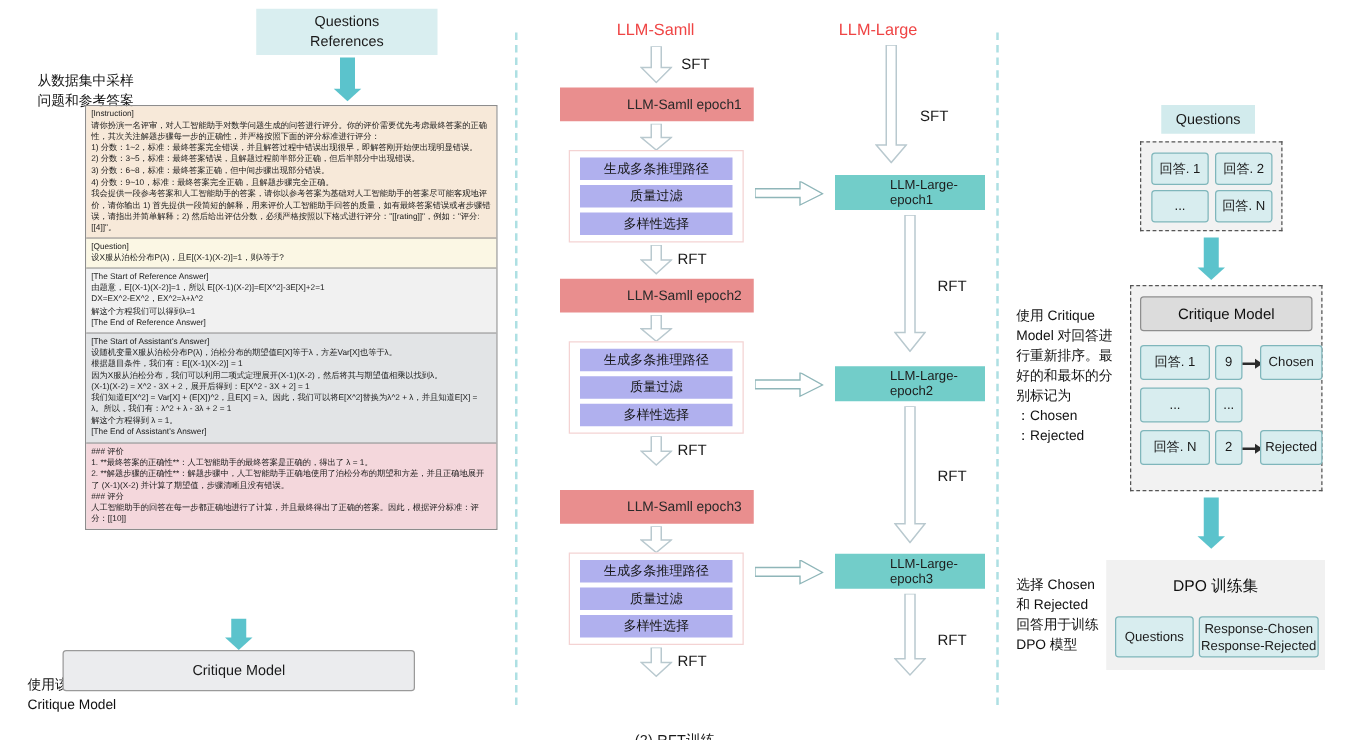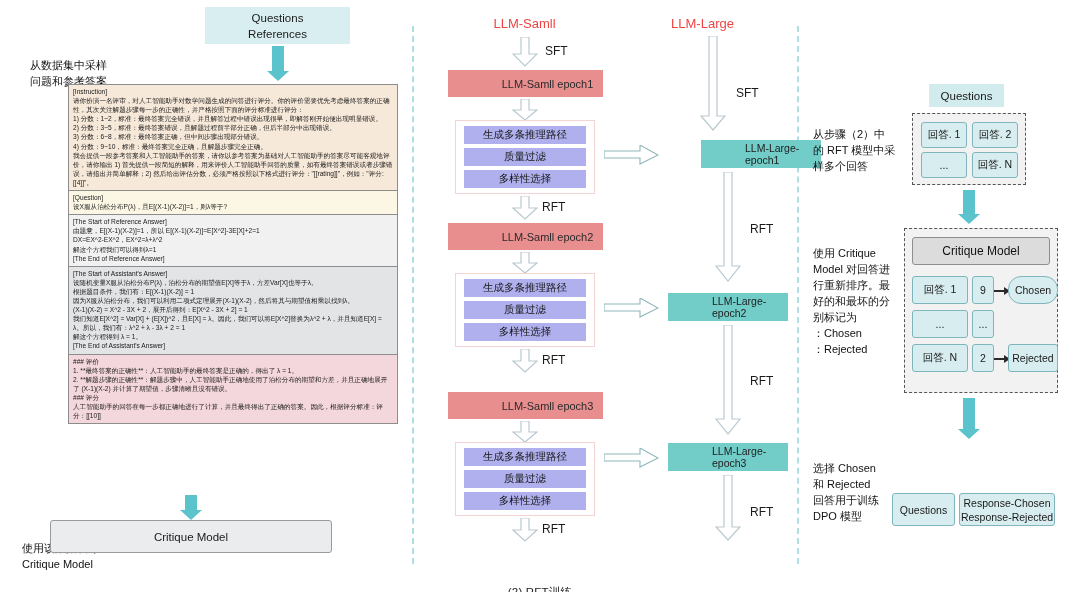--- a/index.html
+++ b/index.html
@@ -284,21 +284,21 @@
 
   <div class="cap" style="left:460px;top:561px;width:160px;margin-top:24px;">(2) RFT训练</div>
 
   <div class="hollow-down" style="left:700px;top:36px;height:95px;">
     <svg viewBox="0 0 26 95" preserveAspectRatio="none">
         <polygon points="9,0 17,0 17,80 25,80 13,94 1,80 9,80" fill="#ffffff" stroke="#b9c9cf" stroke-width="1.2"></polygon>
       </svg>
   </div>
   <div class="lbl" style="left:736px;top:86px;">SFT</div>
 
-  <div class="small-box box-teal" style="left:668px;top:140px;margin-left:33px;">LLM-Large-epoch1</div>
+  <div class="small-box box-teal" style="left:668px;top:140px;">LLM-Large-epoch1</div>
 
   <div class="hollow-right" style="left:604px;top:145px;">
     <svg viewBox="0 0 55 20" preserveAspectRatio="none">
         <polygon points="0,6 36,6 36,0 54,10 36,19 36,13 0,13" fill="#ffffff" stroke="#8fb6b9" stroke-width="1.1"></polygon>
       </svg>
   </div>
 
   <div class="hollow-down" style="left:715px;top:172px;height:110px;">
     <svg viewBox="0 0 26 110" preserveAspectRatio="none">
         <polygon points="9,0 17,0 17,94 25,94 13,109 1,94 9,94" fill="#ffffff" stroke="#b9c9cf" stroke-width="1.2"></polygon>
@@ -331,23 +331,20 @@
 
   <div class="hollow-down" style="left:715px;top:475px;height:66px;">
     <svg viewBox="0 0 26 66" preserveAspectRatio="none">
         <polygon points="9,0 17,0 17,52 25,52 13,65 1,52 9,52" fill="#ffffff" stroke="#b9c9cf" stroke-width="1.2"></polygon>
       </svg>
   </div>
   <div class="lbl" style="left:750px;top:505px;">RFT</div>
 
   <div class="qbox-teal" style="left:929px;top:84px;width:75px;height:23px;">Questions</div>
 
-  <div class="note" style="left:813px;top:126px;white-space:pre-line;">从步骤（2）中
-的 RFT 模型中采
-样多个回答</div>
 
   <div class="dashgroup" style="left:912px;top:113px;width:114px;height:72px;"></div>
   <div class="ansbox" style="left:921px;top:122px;width:46px;height:26px;">回答. 1</div>
   <div class="ansbox" style="left:972px;top:122px;width:46px;height:26px;">回答. 2</div>
   <div class="ansbox" style="left:921px;top:152px;width:46px;height:26px;">...</div>
   <div class="ansbox" style="left:972px;top:152px;width:46px;height:26px;">回答. N</div>
 
   <div class="arrow-v" style="left:963px;top:190px;height:25px;"></div>
 
   <div class="note" style="left:813px;top:245px;white-space:pre-line;">使用 Critique
@@ -358,37 +355,40 @@
 ：Chosen
 ：Rejected</div>
 
   <div class="dashgroup" style="left:904px;top:228px;width:154px;height:165px;"></div>
 
   <div class="greyhdr" style="left:912px;top:237px;width:138px;height:28px;">Critique Model</div>
 
   <div class="ansbox" style="left:912px;top:276px;width:56px;height:28px;">回答. 1</div>
   <div class="ansbox" style="left:972px;top:276px;width:22px;height:28px;">9</div>
   <div class="minarrow" style="left:994px;top:290px;width:11px;"></div>
-  <div class="ansbox" style="left:1008px;top:276px;width:50px;height:28px;border-radius:13px;">Chosen</div>
+  <div class="ansbox" style="left:1008px;top:276px;width:50px;height:28px;">Chosen</div>
 
   <div class="ansbox" style="left:912px;top:310px;width:56px;height:28px;">...</div>
   <div class="ansbox" style="left:972px;top:310px;width:22px;height:28px;">...</div>
 
   <div class="ansbox" style="left:912px;top:344px;width:56px;height:28px;">回答. N</div>
   <div class="ansbox" style="left:972px;top:344px;width:22px;height:28px;">2</div>
   <div class="minarrow" style="left:994px;top:358px;width:11px;"></div>
   <div class="ansbox" style="left:1008px;top:344px;width:50px;height:28px;">Rejected</div>
 
   <div class="arrow-v" style="left:963px;top:398px;height:32px;"></div>
 
   <div class="note" style="left:813px;top:460px;white-space:pre-line;">选择 Chosen
 和 Rejected
 回答用于训练
 DPO 模型</div>
 
+  <div class="dpo-panel" style="left:885px;top:448px;width:175px;height:88px;">
+    <div class="dpo-title" style="left:0;top:13px;">DPO 训练集</div>
+  </div>
   <div class="ansbox" style="left:892px;top:493px;width:63px;height:33px;">Questions</div>
   <div class="ansbox" style="left:959px;top:493px;width:96px;height:33px;flex-direction:column;line-height:14px;">
     <span>Response-Chosen</span>
     <span>Response-Rejected</span>
   </div>
 
 
 </div>
 
 </body></html>

